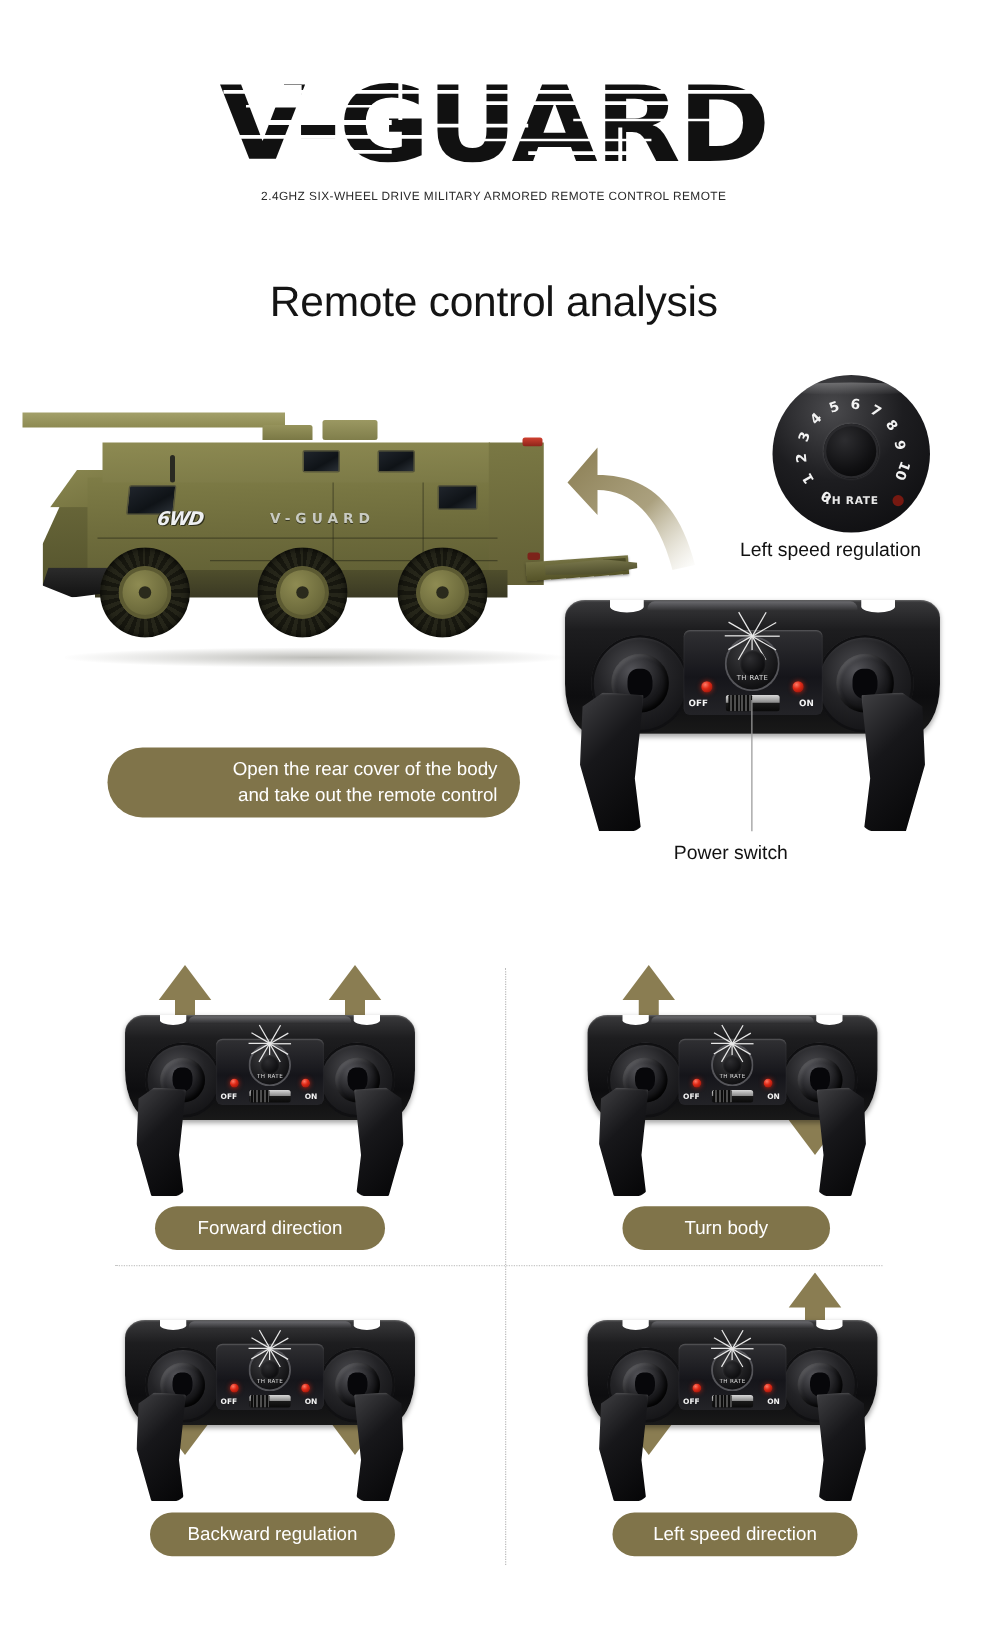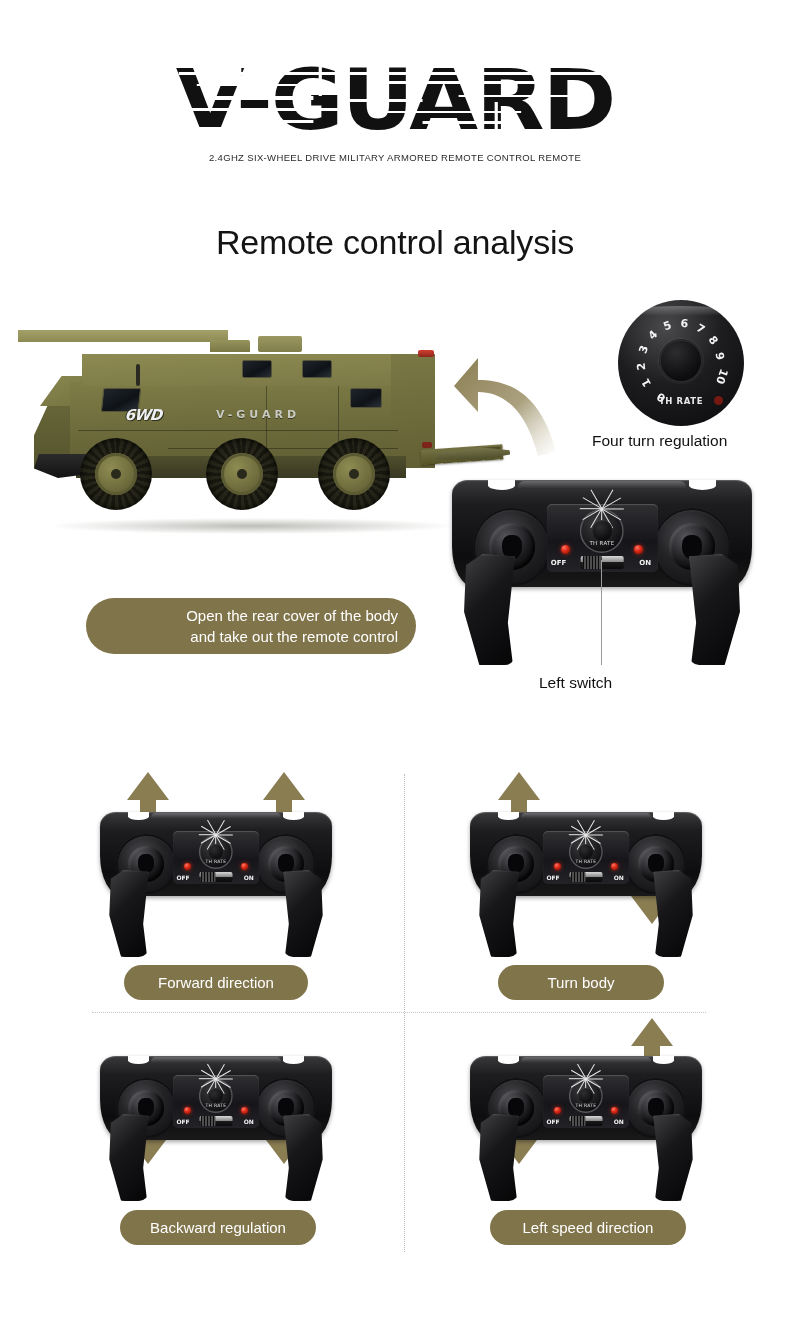--- a/index.html
+++ b/index.html
@@ -518,21 +518,21 @@
     <span class="ringnum" style="transform:rotate(5deg)">6</span>
     <span class="ringnum" style="transform:rotate(30deg)">7</span>
     <span class="ringnum" style="transform:rotate(55deg)">8</span>
     <span class="ringnum" style="transform:rotate(80deg)">9</span>
     <span class="ringnum" style="transform:rotate(110deg)">10</span>
     <span class="centerknob"></span>
     <span class="calltext">TH RATE</span>
     <span class="redspot"></span>
   </div>
 </div>
-<div class="lbl" style="left:592px;top:432px;">Four turn regulation</div>
+<div class="lbl" style="left:592px;top:432px;">Left speed regulation</div>
 
 <div class="ctrl" id="hero-ctrl" style="left:452px;top:480px;width:300px;height:185px;">
   <div class="body">
     <span class="notch-l"></span>
     <span class="notch-r"></span>
     <span class="topridge"></span>
   </div>
 
   <div class="stick left">
     <span class="knob"></span>
@@ -566,21 +566,21 @@
       </span>
       <span class="swlabel on" style="font-size:7px;">ON</span>
     </div>
   </div>
 
   <div class="grip l"></div>
   <div class="grip r"></div>
 </div>
 
 <div class="leader" style="left:601px;top:560px;height:105px;"></div>
-<div class="lbl" style="left:539px;top:674px;">Left switch</div>
+<div class="lbl" style="left:539px;top:674px;">Power switch</div>
 
 <div id="grid">
   <div class="divider-v"></div>
   <div class="divider-h"></div>
 
   <div>
     <div class="dir-arrow" style="left:126px;top:12px;">
       <svg width="44" height="74" viewBox="0 0 44 74">
           <path d="M22 0 L43 28 L30 28 L30 74 L14 74 L14 28 L1 28 Z" fill="#8a7d52"></path>
         </svg>

